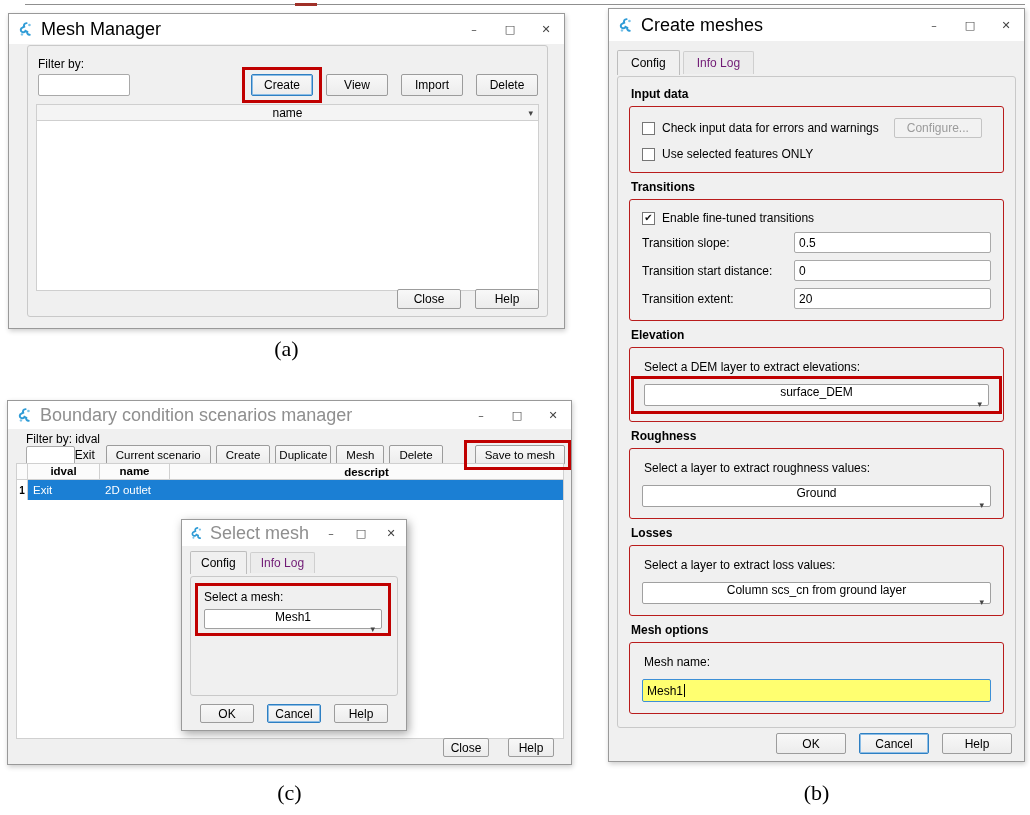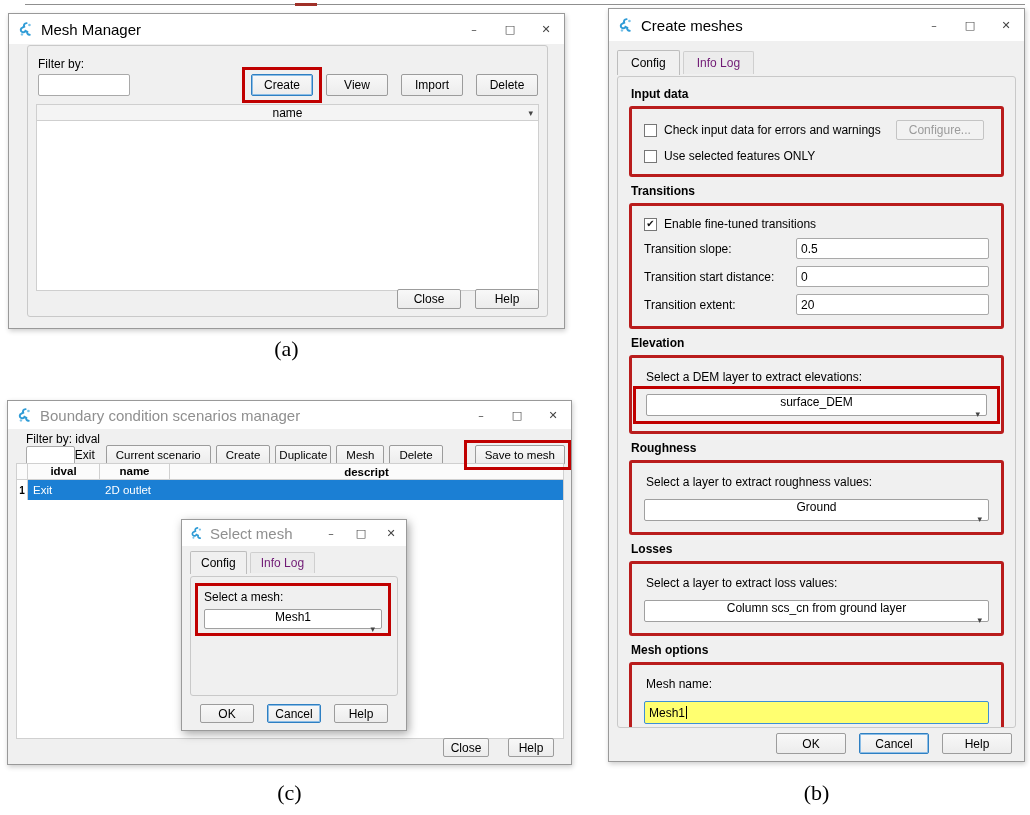--- a/index.html
+++ b/index.html
@@ -3,42 +3,42 @@
 <meta charset="utf-8">
 <style>
   * { margin:0; padding:0; box-sizing:border-box; }
   html,body { background:#fff; }
   body { font-family:"Liberation Sans", sans-serif; font-size:12px; color:#000; }
   .stage { position:relative; width:1030px; height:815px; background:#fff; overflow:hidden; }
 
   
   .win { position:absolute; background:#f0f0f0; border:1px solid #999; box-shadow:1px 2px 5px rgba(0,0,0,.20); }
   .titlebar { display:flex; align-items:center; gap:8px; padding-left:9px; background:#fff; height:30px; }
-  .titlebar .title { font-size:15px; white-space:nowrap; }
+  .titlebar .title { font-size:18px; white-space:nowrap; }
   .wctrls { margin-left:auto; display:flex; height:100%; }
   .wc { width:36px; display:flex; align-items:center; justify-content:center; color:#444;
         font-family:"DejaVu Sans",sans-serif; font-size:11px; cursor:default; }
   .appicon { flex:none; width:15px; height:15px; }
 
   .btn { display:inline-flex; align-items:center; justify-content:center; height:22px;
          background:linear-gradient(#f8f8f8,#ececec); border:1px solid #9c9c9c; border-radius:2px;
          font-family:"Liberation Sans",sans-serif; font-size:12px; color:#000; white-space:nowrap; }
   .btn.focus { border-color:#2e7fc2; box-shadow:inset 0 0 0 1px #8bbde6; }
   .btn.disabled { color:#9b9b9b; border-color:#c4c4c4; background:#f2f2f2; }
 
   .textbox { background:#fff; border:1px solid #a9a9a9; border-radius:2px; display:flex; align-items:center;
              padding:0 4px; font-size:12px; overflow:hidden; white-space:nowrap; }
   .caret { width:1px; height:13px; background:#000; margin-left:1px; flex:none; }
 
   .combo { background:#fff; border:1px solid #a0a0a0; border-radius:2px; display:flex; align-items:center;
            padding:0 6px; height:22px; font-size:12px;flex-direction:column; }
   .combo .arrow { margin-left:auto; font-family:"DejaVu Sans",sans-serif; font-size:9px; color:#444; }
 
   .frame { position:absolute; border:1px solid #c9c9c9; border-radius:3px; }
-  .group { border:3px solid #b91c1c; border-radius:3px; padding:11px 12px; margin-bottom:5px; }
+  .group { border:1px solid #b91c1c; border-radius:3px; padding:11px 12px; margin-bottom:5px; }
   .sect-h { font-weight:bold; margin:7px 0 5px 2px; }
 
   .redbox { position:absolute; border:3px solid #c00000; pointer-events:none; z-index:6; }
   .hlwrap { position:relative; }
 
   .cb { width:13px; height:13px; border:1px solid #767676; background:#fff; display:inline-flex;
         align-items:center; justify-content:center; flex:none; }
   .cb .cbmark { font-family:"DejaVu Sans",sans-serif; font-size:10px; line-height:1; color:#111; }
   .cbrow { display:flex; align-items:center; gap:7px; }
 

